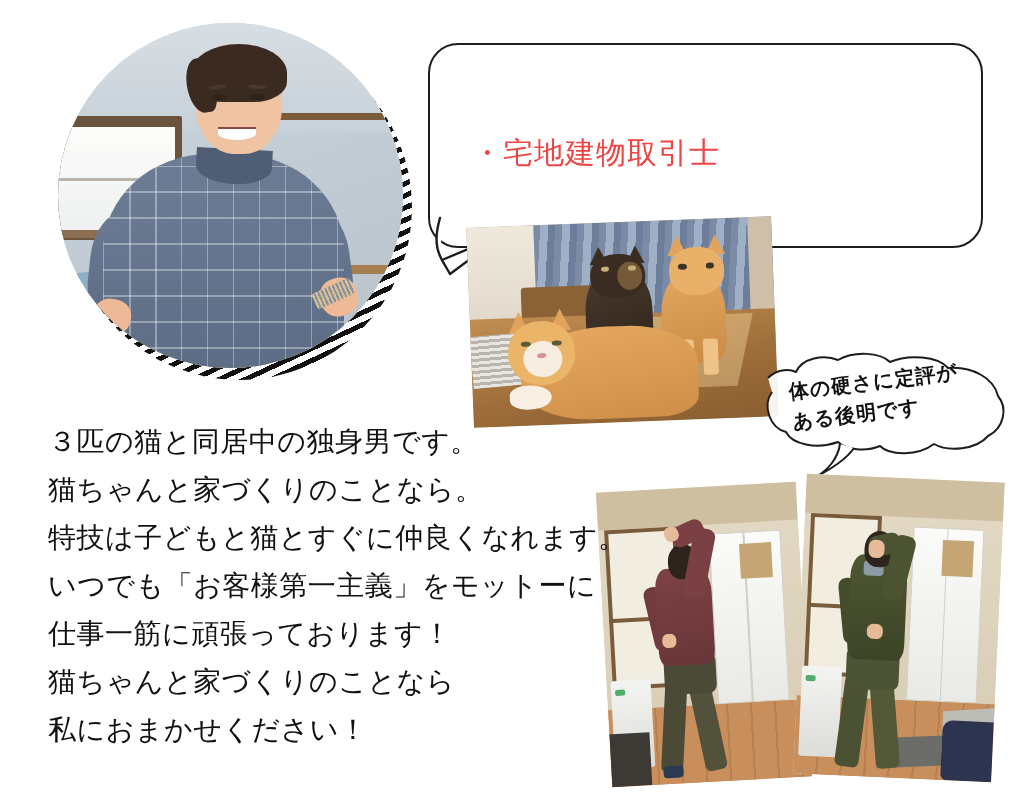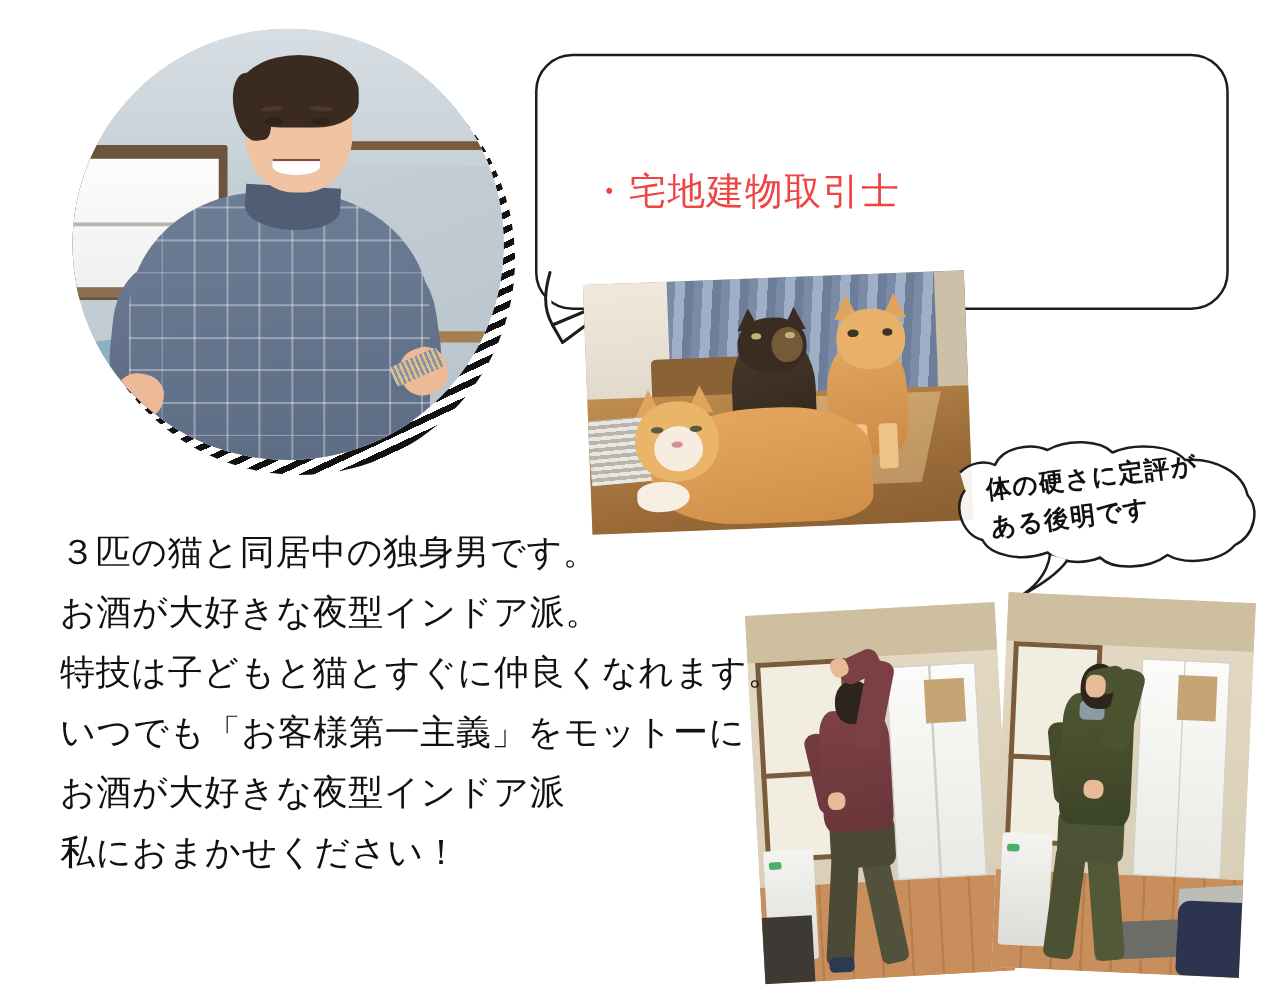--- a/index.html
+++ b/index.html
@@ -384,20 +384,21 @@
     <div class="p2-scarf"></div>
     <div class="p2-head"></div>
     <div class="p2-armUp"></div>
     <div class="p2-forearm"></div>
     <div class="p2-hand"></div>
     <div class="p2-hand2"></div>
   </div>
 
   <div class="bio">
     <div>３匹の猫と同居中の独身男です。</div>
-    <div>お酒が大好きな夜型インドア派。</div>
+    <div>猫ちゃんと家づくりのことなら。</div>
     <div>特技は子どもと猫とすぐに仲良くなれます。</div>
     <div>いつでも「お客様第一主義」をモットーに</div>
-    <div>お酒が大好きな夜型インドア派</div>
+    <div>仕事一筋に頑張っております！</div>
+    <div>猫ちゃんと家づくりのことなら</div>
     <div>私におまかせください！</div>
   </div>
 
 </div>
 
 </body></html>

